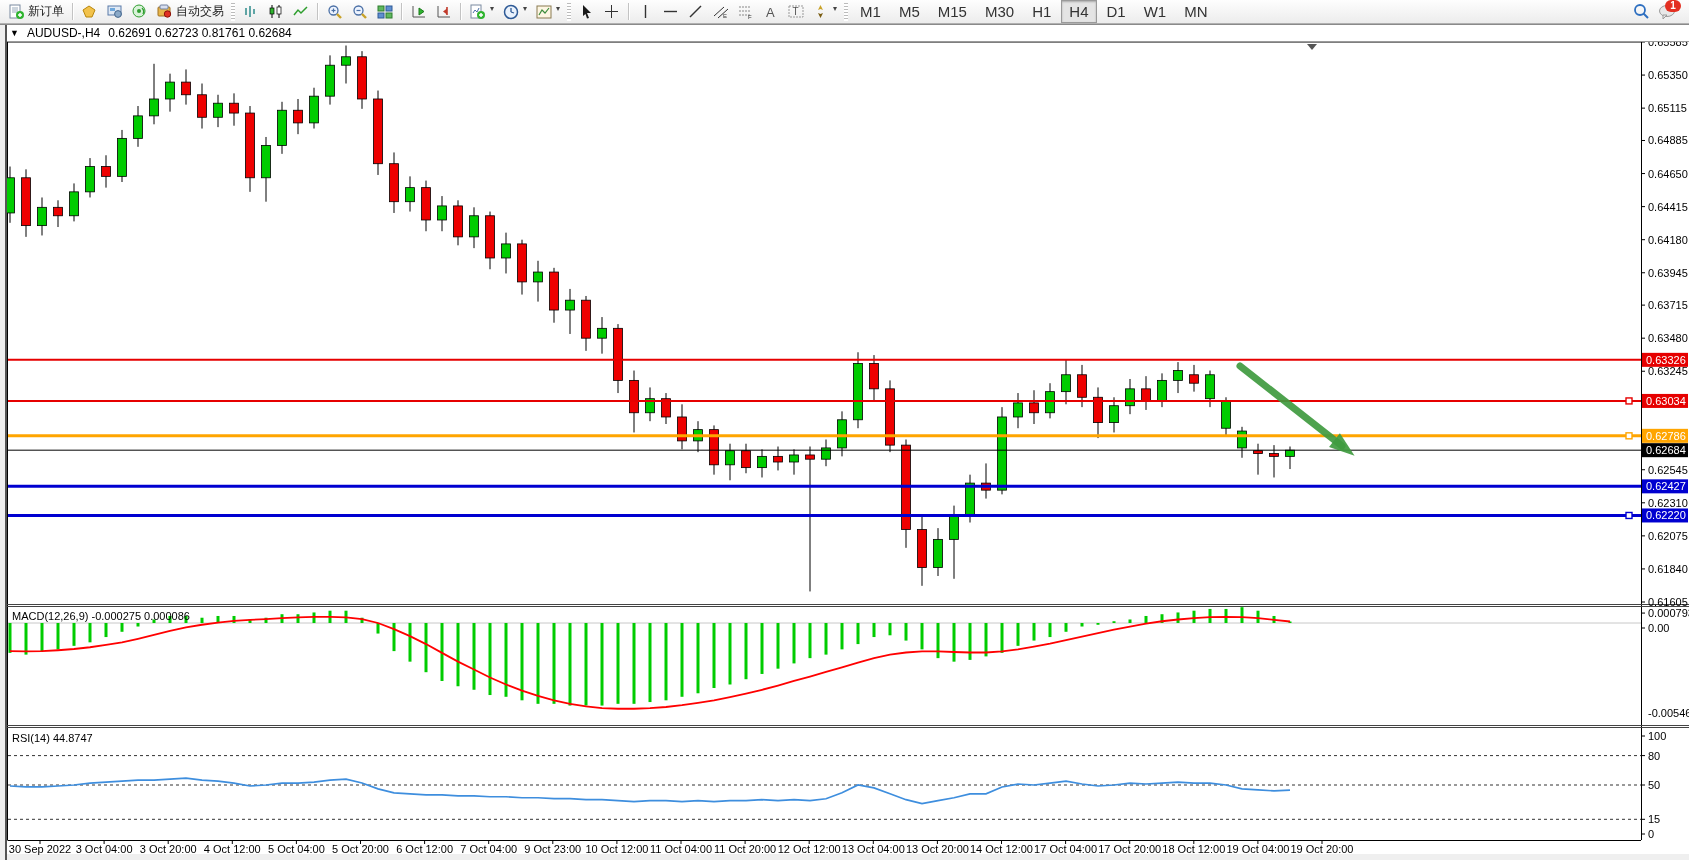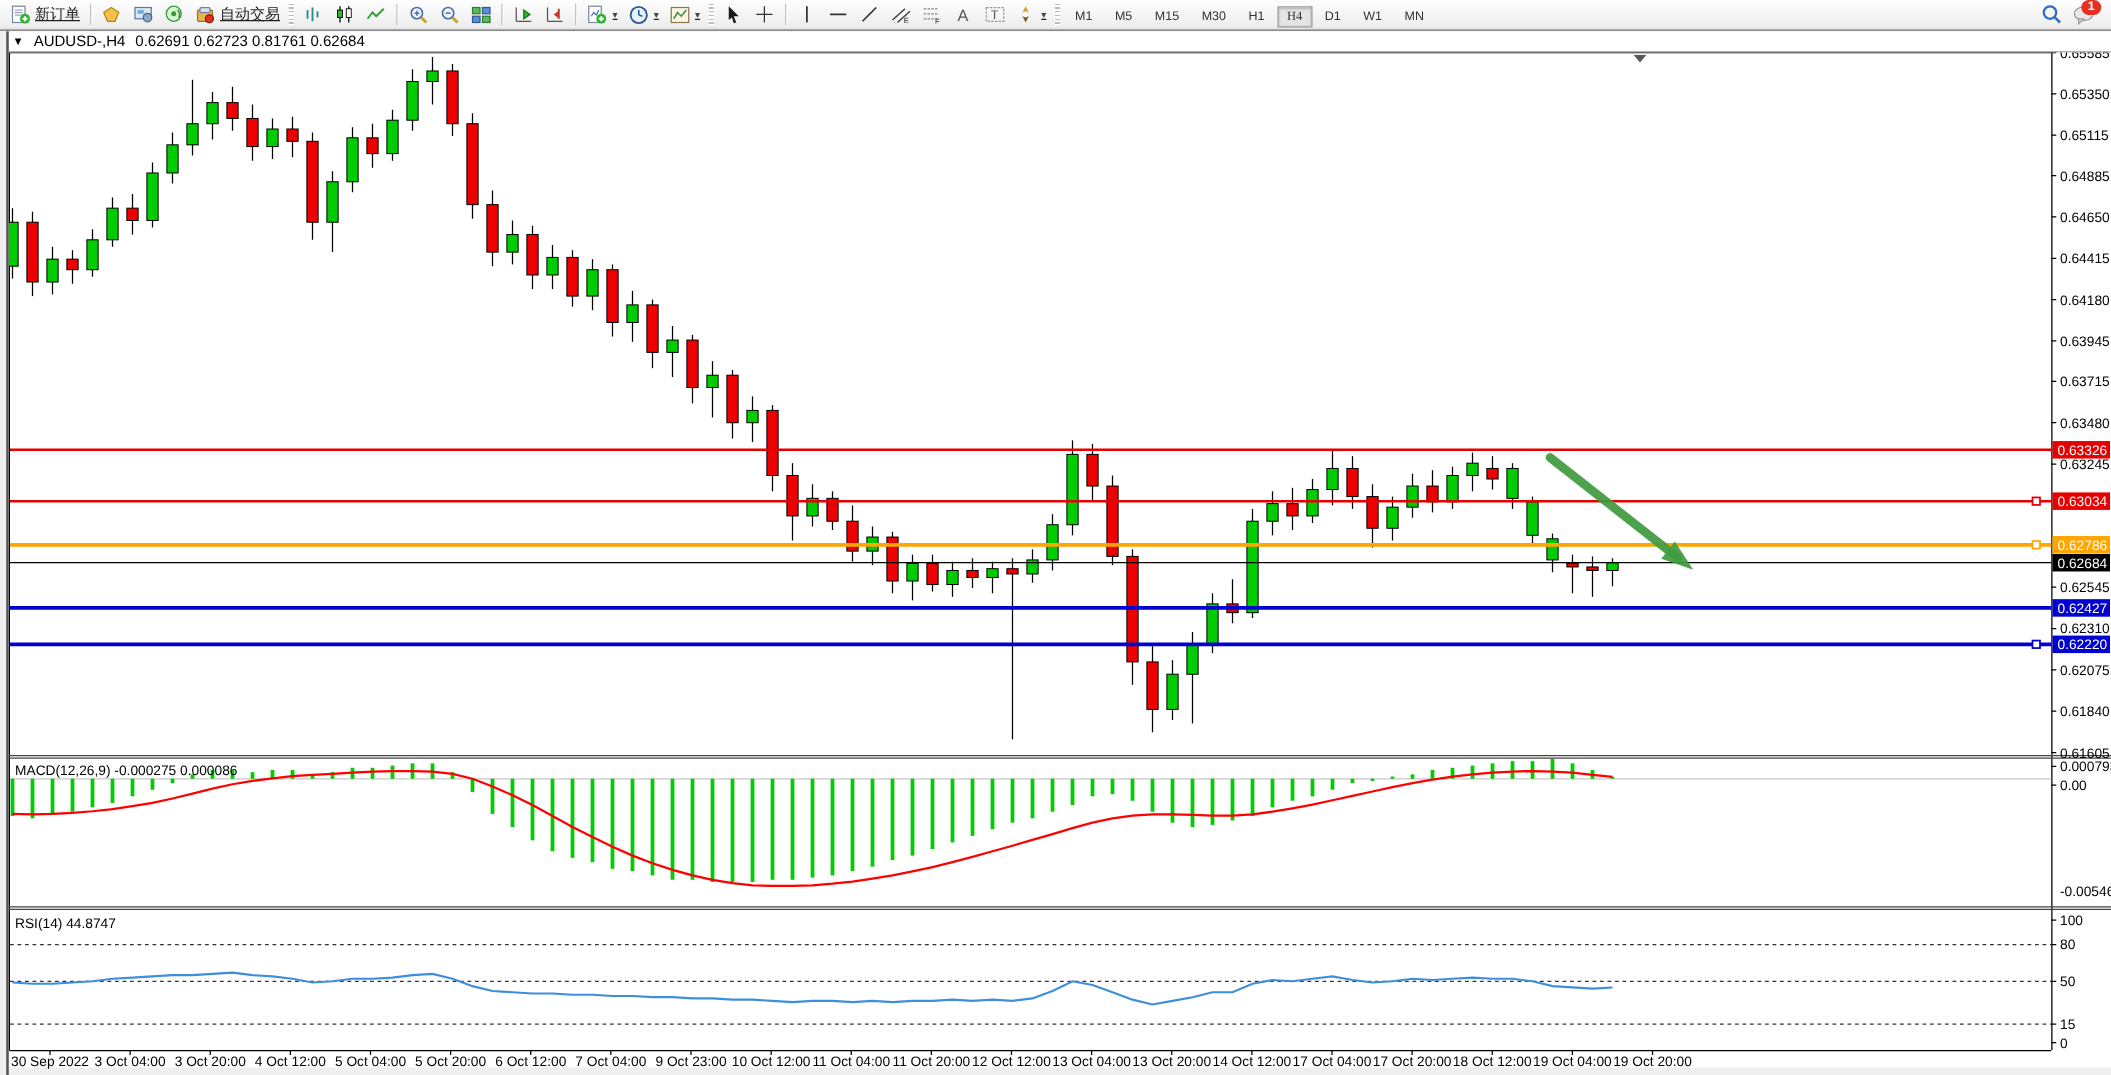--- a/index.html
+++ b/index.html
@@ -1,26 +1,26 @@
 <!DOCTYPE html>
 <html><head>
 <meta charset="utf-8">
 <style>
   html,body{margin:0;padding:0;width:1689px;height:860px;overflow:hidden;
     font-family:"Liberation Sans",sans-serif;background:#fff;}
   
   .toolbar{height:23px;display:flex;align-items:center;background:linear-gradient(#fefefe,#ececec);
     border-bottom:1px solid #b0b0b0;padding:0 4px;font-size:12px;color:#222;white-space:nowrap;}
-  .tbtn{display:inline-flex;align-items:center;gap:3px;padding:1px 4px;border-radius:2px;cursor:default;text-decoration:underline;}
+  .tbtn{display:inline-flex;align-items:flex-start;gap:3px;padding:1px 4px;border-radius:2px;cursor:default;}
   .sep{width:1px;height:17px;background:#c3c3c3;margin:0 4px;box-shadow:1px 0 0 #fff;}
   .grip{width:4px;height:18px;margin:0 3px;background:repeating-linear-gradient(#bbb 0 1px,#fff 1px 3px);}
   .ic{width:17px;height:16px;display:inline-flex;align-items:center;justify-content:center;}
   .caret{font-size:8px;color:#444;margin-left:1px;}
-  .tf{padding:2px 7px;font-size:10px;color:#333;border:1px solid transparent;margin:0 1px;cursor:default;}
-  .tf.active{background:#e4e4e4;border:1px solid #9a9a9a;box-shadow:inset 0 1px 2px rgba(0,0,0,.25);font-family:Liberation Serif, serif;}
+  .tf{padding:2px 7px;font-size:15px;color:#333;border:1px solid transparent;margin:0 1px;cursor:default;}
+  .tf.active{background:#e4e4e4;border:1px solid #9a9a9a;box-shadow:inset 0 1px 2px rgba(0,0,0,.25);}
   .right-cluster{margin-left:auto;display:flex;align-items:center;gap:8px;padding-right:10px;}
   .badge{position:absolute;top:-4px;right:-6px;background:#e33022;color:#fff;border-radius:8px;
     font-size:10px;line-height:12px;min-width:12px;text-align:center;padding:0 2px;font-weight:bold;}
   .bubble{position:relative;}
   
   .chart-window{position:relative;height:836px;border-top:1px solid #8a8a8a;}
   .left-edge{position:absolute;left:0;top:0;bottom:0;width:5px;background:#efefef;border-right:2px solid #555;z-index:5;}
   .title-strip{height:16px;border-bottom:1px solid #9a9a9a;display:flex;align-items:center;
     font-size:12px;color:#000;padding-left:10px;gap:8px;background:#fff;}
   .title-strip .tri{font-size:9px;color:#000;}

